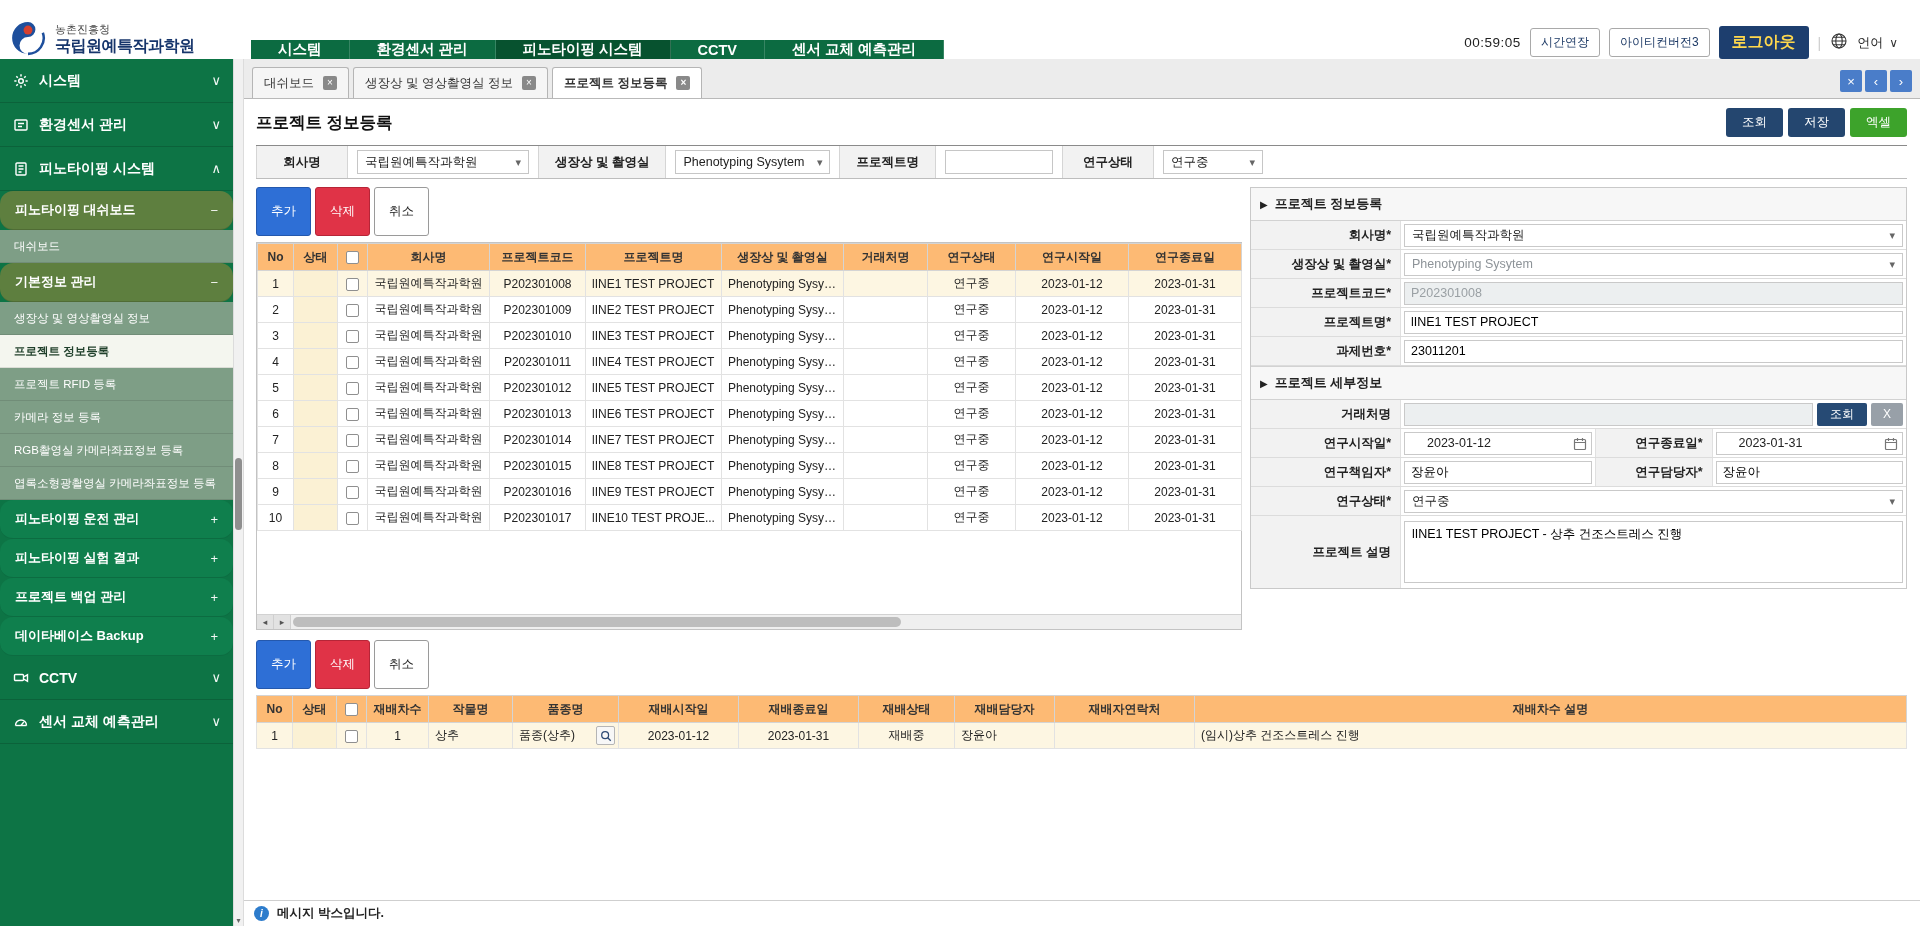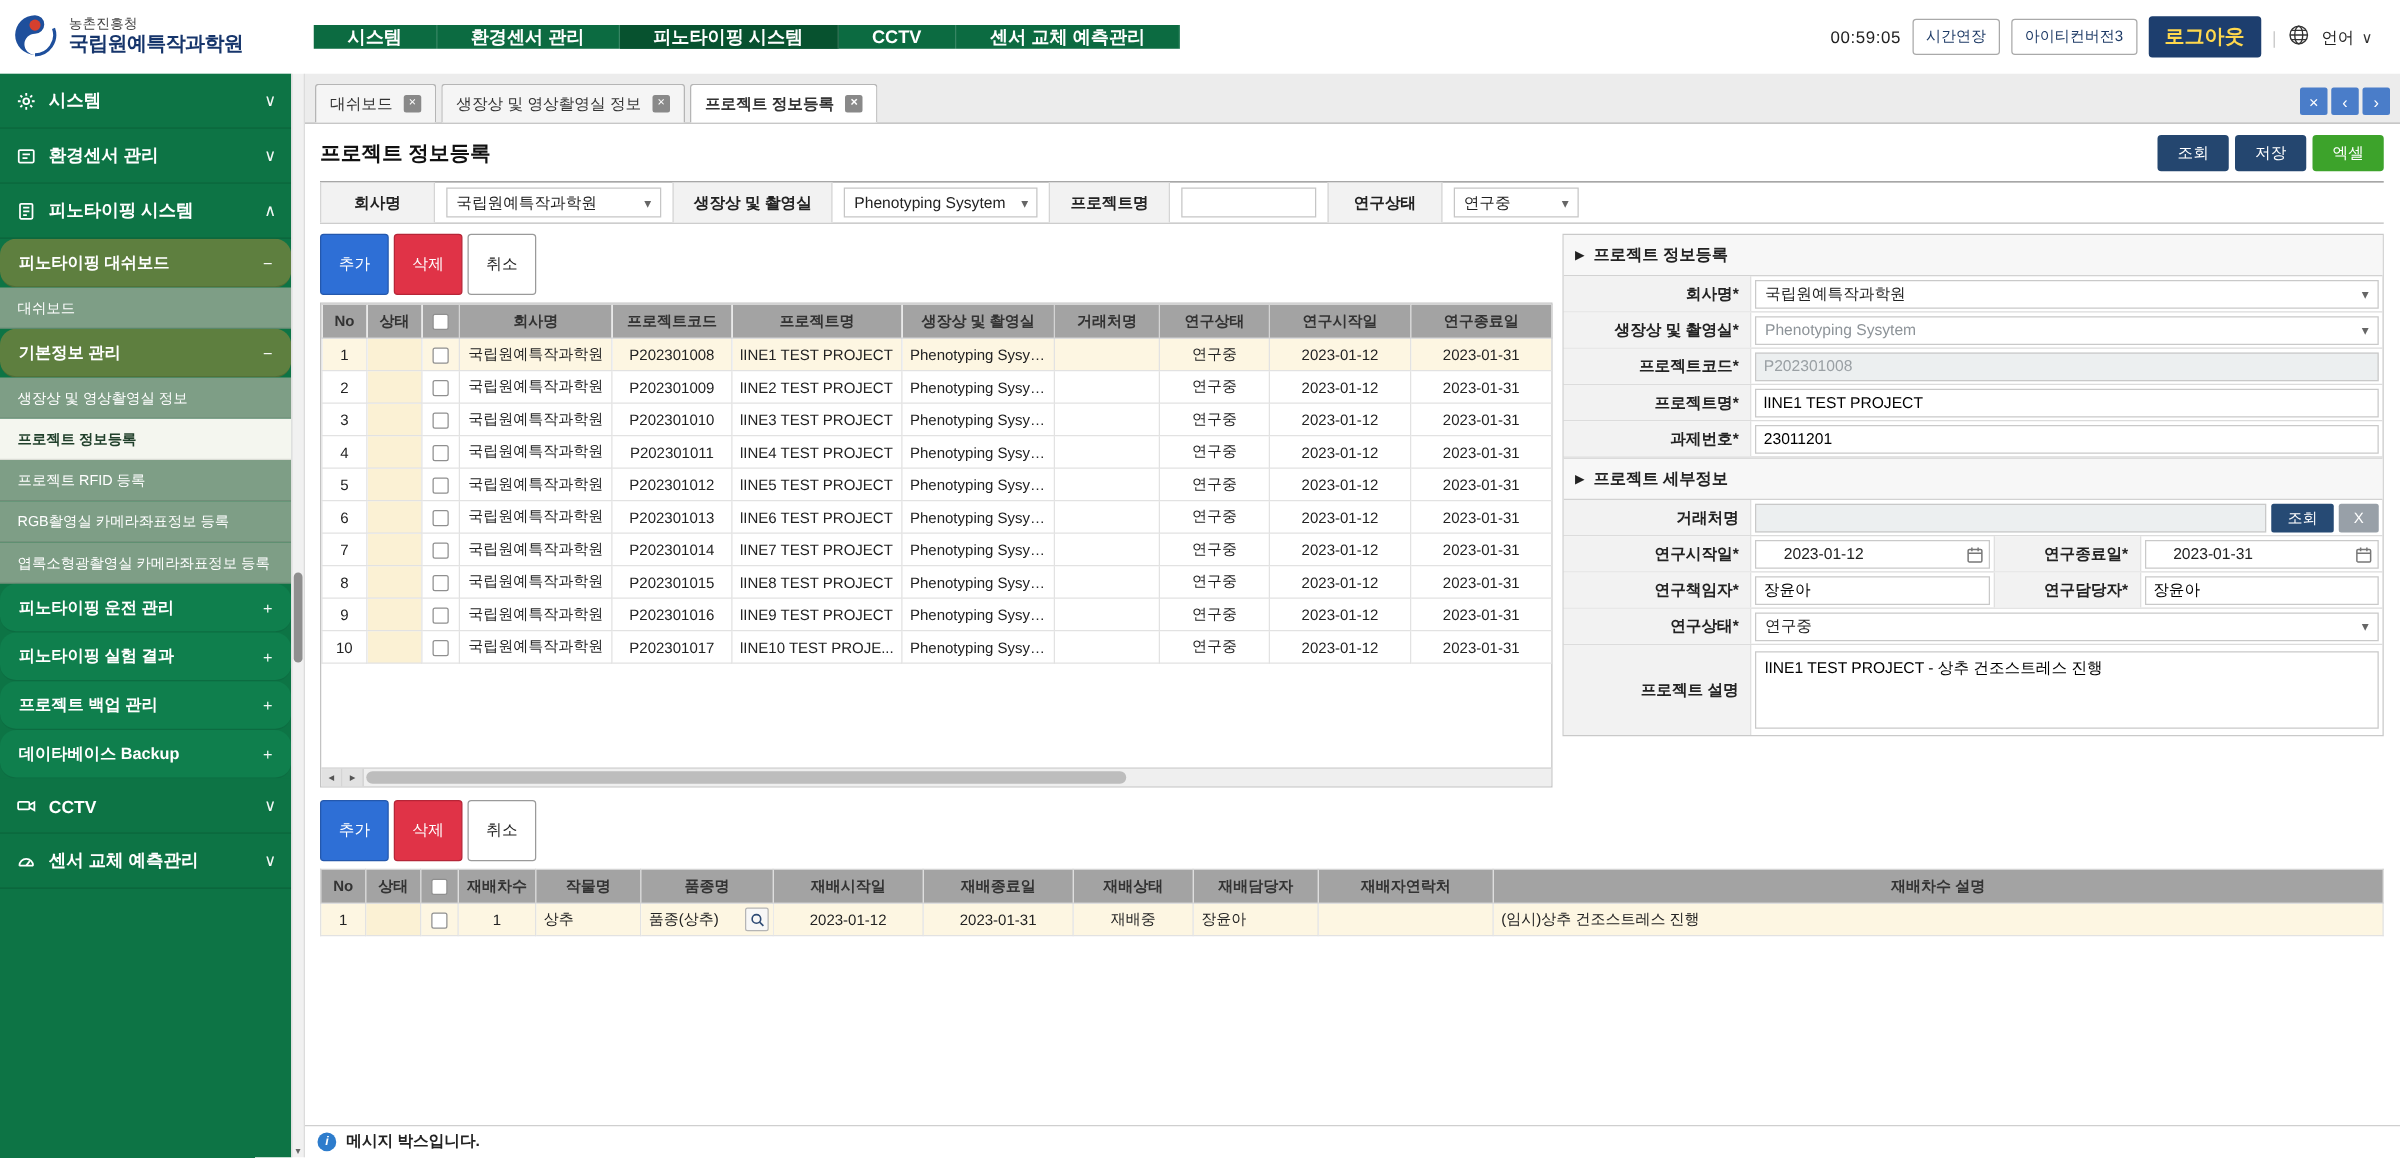--- a/index.html
+++ b/index.html
@@ -1,21 +1,21 @@
 <!DOCTYPE html>
 <html><head>
 <meta charset="utf-8">
 <style>
   * { margin:0; padding:0; box-sizing:border-box; }
   html,body { width:1920px; height:926px; overflow:hidden; background:#fff; color:#222;
               font-family:"Liberation Sans","DejaVu Sans",sans-serif; font-size:13px; }
   .app { width:100%; height:100%; display:flex; flex-direction:column; }
 
   
-  .topbar { flex:0 0 59px; display:flex; align-items:center; background:#fff; }
+  .topbar { flex:0 0 59px; display:flex; align-items:flex-end; background:#fff; }
   .logo { width:251px; flex:0 0 251px; display:flex; align-items:center; gap:9px; padding:0 10px; }
   .logo-text { display:flex; flex-direction:column; line-height:1.3; }
   .logo-agency { font-size:11px; color:#444; }
   .logo-inst { font-size:16px; font-weight:700; color:#16356b; letter-spacing:-0.5px; }
   .topnav { display:flex; background:#0c6b41; }
   .nav-item { display:flex; align-items:center; justify-content:center; padding:0 27px; color:#fff;
               font-size:14.5px; font-weight:700; border-right:1px solid rgba(255,255,255,.18); cursor:pointer; }
   .nav-item.active { background:#07522f; }
   .top-right { margin-left:auto; display:flex; align-items:center; gap:9px; padding-right:22px; }
   .timer { font-size:13.5px; letter-spacing:.5px; color:#222; }
@@ -77,21 +77,21 @@
   
   .upper { display:flex; align-items:flex-start; min-height:0; }
   .left-col { width:986px; flex:0 0 986px; }
   .action-row { display:flex; gap:4px; margin-bottom:6px; }
   .btn-add { background:#2e6fd6; color:#fff; border:1px solid #2458ad; font-size:12.5px; padding:5px 14px; border-radius:3px; cursor:pointer; }
   .btn-del { background:#e03347; color:#fff; border:1px solid #b62537; font-size:12.5px; padding:15px 14px; border-radius:3px; cursor:pointer; }
   .btn-cancel { background:#fff; color:#222; border:1px solid #9a9a9a; font-size:12.5px; padding:5px 14px; border-radius:3px; cursor:pointer; }
 
   .grid-box { border:1px solid #c3c3c3; height:388px; display:flex; flex-direction:column; background:#fff; }
   table.grid { border-collapse:collapse; width:100%; table-layout:fixed; font-size:12px; }
-  .grid th { background:#a3a3a3; border:1px solid #d4d4d4; height:27px; font-weight:700; color:#333; padding:0 4px;
+  .grid th { background:#fdba74; border:1px solid #d4d4d4; height:27px; font-weight:700; color:#333; padding:0 4px;
              white-space:nowrap; overflow:hidden; text-overflow:ellipsis; }
   .grid td { border:1px solid #e2e2e2; height:26px; padding:0 6px; background:#fff; white-space:nowrap; overflow:hidden; text-overflow:ellipsis; }
   .grid td.c { text-align:center; padding:0 2px; }
   .grid td.status-cell { background:#fbf1d4; }
   .grid tr.selected td:not(.status-cell) { background:#fdf6e2; }
   .cb { width:13px; height:13px; border:1px solid #8f8f8f; background:#fff; display:inline-block; vertical-align:middle; border-radius:2px; }
   .grid-filler { flex:1; }
   .hscroll { height:15px; background:#efefef; border-top:1px solid #d2d2d2; display:flex; align-items:center; }
   .hs-btn { width:17px; height:14px; display:flex; align-items:center; justify-content:center; font-size:9px; color:#555;
             background:#e2e2e2; border-right:1px solid #cfcfcf; cursor:pointer; }
@@ -228,20 +228,23 @@
       <div class="sb3">
         <span class="sblabel">생장상 및 영상촬영실 정보</span>
       </div>
       <div class="sb3 selected">
         <span class="sblabel">프로젝트 정보등록</span>
       </div>
       <div class="sb3">
         <span class="sblabel">프로젝트 RFID 등록</span>
       </div>
       <div class="sb3">
+        <span class="sblabel">카메라 정보 등록</span>
+      </div>
+      <div class="sb3">
         <span class="sblabel">RGB촬영실 카메라좌표정보 등록</span>
       </div>
       <div class="sb3">
         <span class="sblabel">엽록소형광촬영실 카메라좌표정보 등록</span>
       </div>
       <div class="sb2">
         <span class="sblabel">피노타이핑 운전 관리</span>
         <span class="sbstate">+</span>
       </div>
       <div class="sb2">

